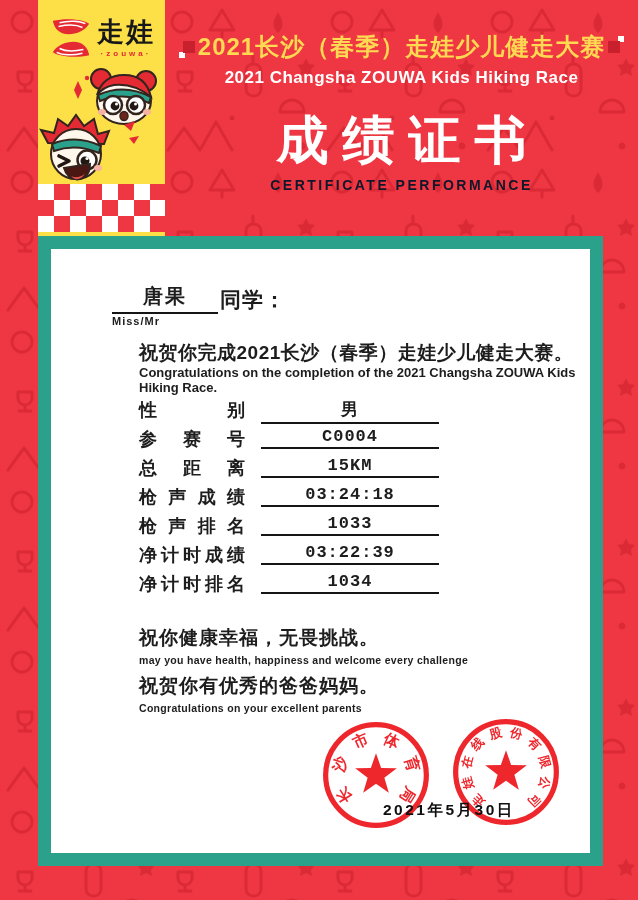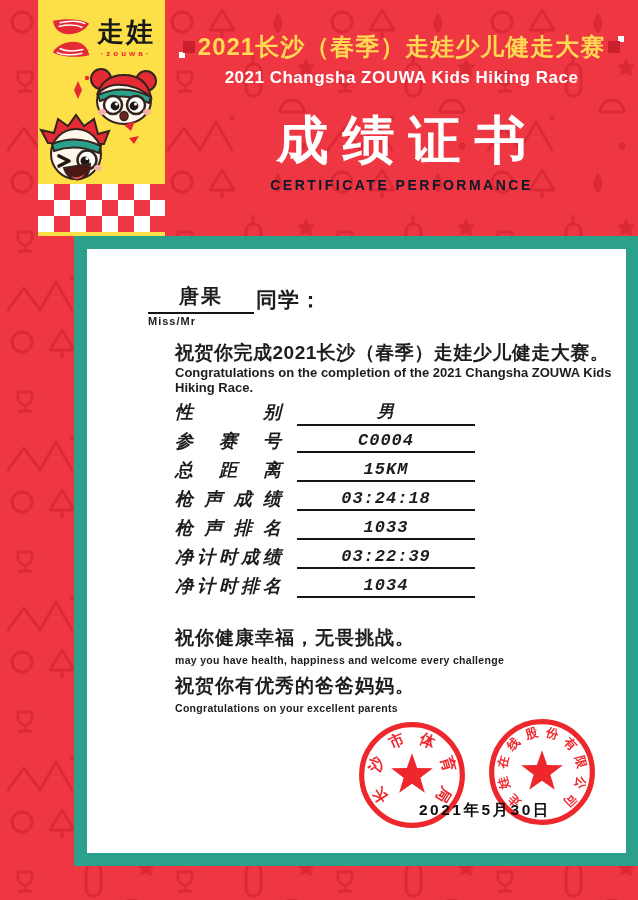--- a/index.html
+++ b/index.html
@@ -28,31 +28,31 @@
   .titles{position:absolute;left:165px;top:0;width:473px;text-align:center;z-index:2;}
   .race-cn{margin-top:31px;display:flex;align-items:center;justify-content:center;gap:3px;
            font-size:24px;font-weight:800;color:#ffd952;letter-spacing:1px;white-space:nowrap;}
   .bracket{width:12px;height:12px;background:#c9202d;flex:0 0 auto;}
   .bracket.l{box-shadow:-7px 8px 0 -3px #ffffff;}
   .bracket.r{box-shadow:7px -8px 0 -3px #ffffff;}
   .race-en{margin-top:5px;font-size:17px;font-weight:700;color:#ffffff;letter-spacing:.5px;}
   .cert-cn{margin-top:25px;font-size:52px;font-weight:800;color:#ffffff;letter-spacing:14px;padding-left:14px;line-height:1.05;}
   .cert-en{margin-top:9px;font-size:14px;font-weight:800;color:#0f172a;letter-spacing:2.5px;}
   
-  .certificate{position:absolute;left:38px;top:236px;width:565px;height:630px;background:#2ba18c;z-index:3;box-sizing:border-box;padding:13px;margin-left:36px;}
+  .certificate{position:absolute;left:38px;top:236px;width:565px;height:630px;background:#2ba18c;z-index:3;box-sizing:border-box;padding:13px;}
   .cert-inner{position:relative;width:539px;height:604px;background:#ffffff;}
   .name-row{position:absolute;left:61px;top:34px;display:flex;align-items:flex-end;}
   .name-line{width:106px;text-align:center;font-size:20px;font-weight:800;letter-spacing:2px;
              border-bottom:2px solid #151515;padding-bottom:2px;}
   .tongxue{font-size:21px;font-weight:800;margin-left:2px;letter-spacing:1px;}
   .missmr{position:absolute;left:61px;top:66px;font-size:11px;font-weight:800;letter-spacing:1px;}
   .congrats-cn{position:absolute;left:88px;top:91px;font-size:19px;font-weight:800;letter-spacing:.5px;white-space:nowrap;}
   .congrats-en{position:absolute;left:88px;top:116px;font-size:13px;font-weight:800;}
   .fields{position:absolute;left:88px;top:149px;}
-  .frow{display:flex;align-items:center;height:29px;font-style:italic;}
+  .frow{display:flex;align-items:flex-start;height:29px;}
   .flabel{display:inline-block;width:106px;font-size:18px;font-weight:800;
           text-align:justify;text-align-last:justify;padding-bottom:2px;}
   .fline{width:178px;margin-left:16px;border-bottom:2px solid #151515;text-align:center;
          font-family:"Liberation Mono", monospace;font-weight:700;font-size:17px;
          padding-bottom:1px;letter-spacing:1px;}
   .wishes{position:absolute;left:88px;top:376px;}
   .w-cn{font-size:19px;font-weight:800;letter-spacing:1px;white-space:nowrap;}
   .w-en{font-size:10.5px;font-weight:800;margin:3px 0 7px 0;letter-spacing:.3px;}
   .stamp{position:absolute;width:114px;height:114px;opacity:.95;}
   .stamp-a{left:268px;top:469px;}

